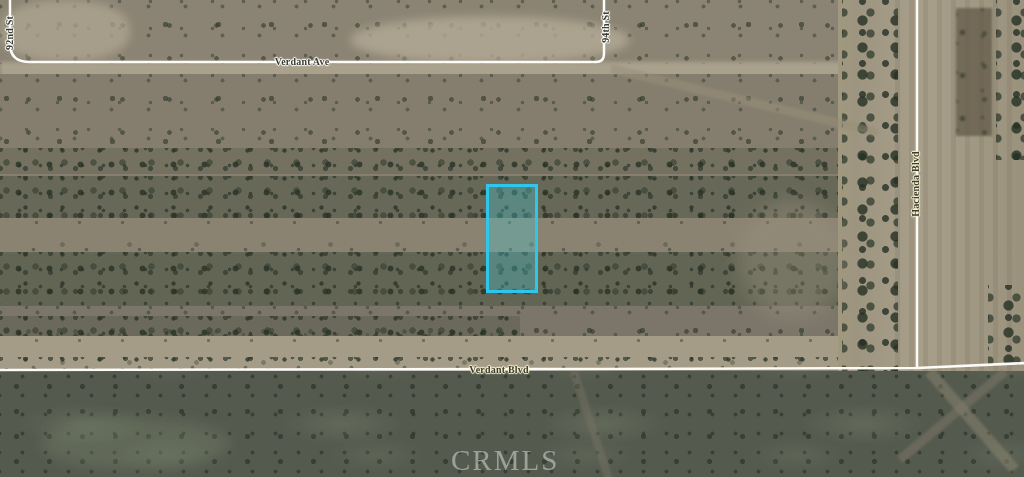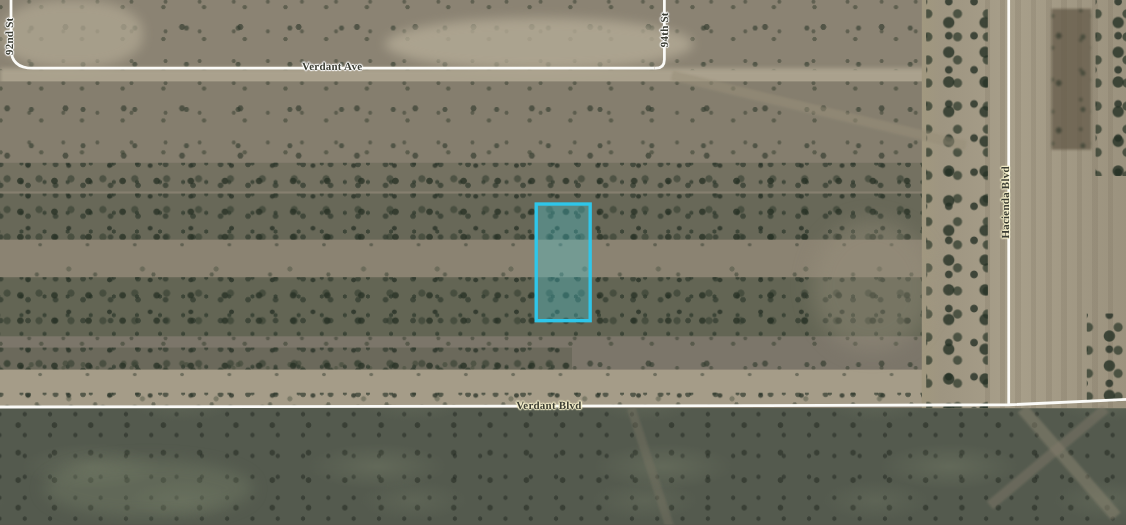--- a/index.html
+++ b/index.html
@@ -125,14 +125,15 @@
   <div class="lbl v" style="left:605px;top:27px">
     <span>94th St</span>
   </div>
   <div class="lbl v cream" style="left:915px;top:184px">
     <span>Hacienda Blvd</span>
   </div>
   <div class="lbl cream" style="left:499px;top:369px">
     <span>Verdant Blvd</span>
   </div>
 
+  <div class="watermark">CRMLS</div>
 
 </div>
 
 </body></html>

